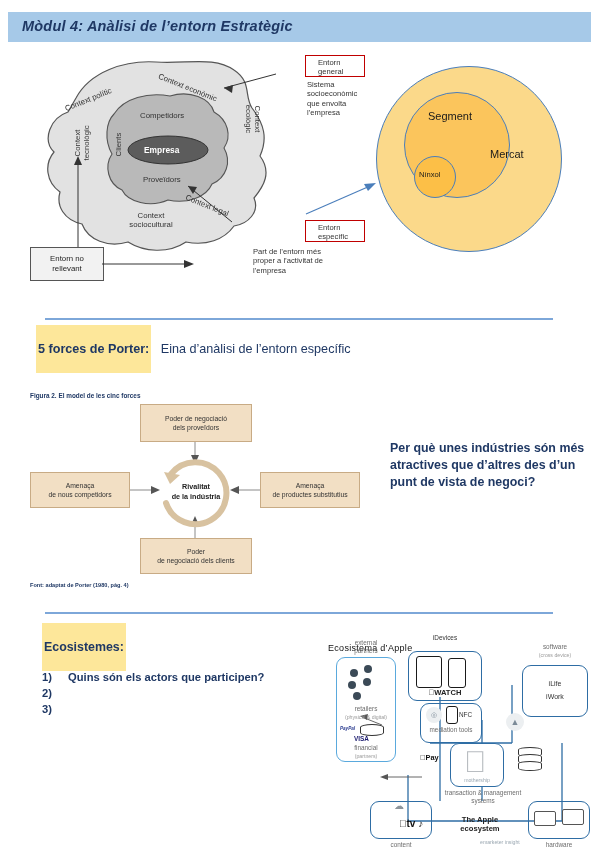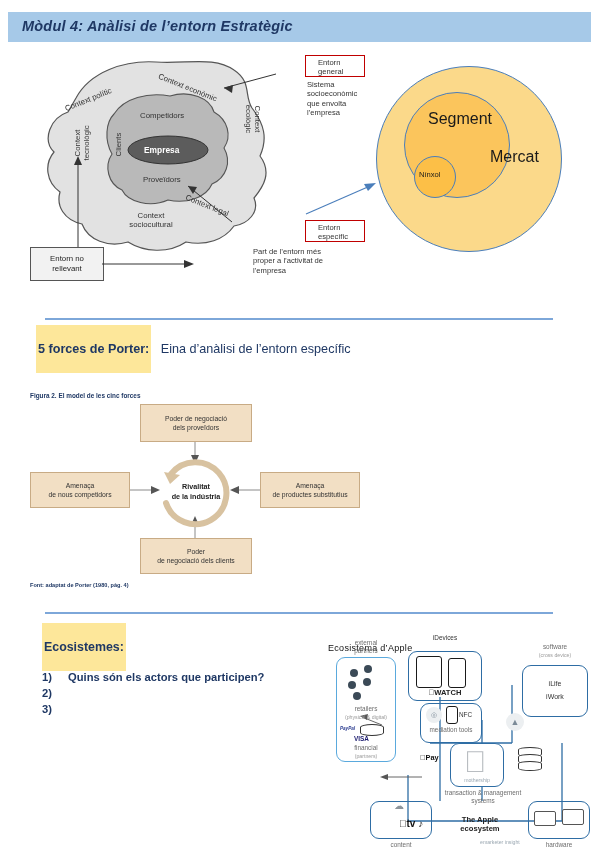--- a/index.html
+++ b/index.html
@@ -30,21 +30,21 @@
   .notebox{position:absolute;font-size:7.6px;color:#333;line-height:1.25;}
   .graybox{position:absolute;border:1px solid #555;background:#f2f2f2;font-size:7.8px;color:#222;
            line-height:1.25;display:flex;align-items:center;justify-content:center;text-align:center;}
 
   
   .circ-wrap{position:absolute;left:352px;top:8px;width:230px;height:195px;}
   .circ{position:absolute;border-radius:50%;border:1.1px solid #4a7ebb;}
   .c-mercat{left:24px;top:6px;width:184px;height:184px;background:#fbd98a;}
   .c-segment{left:52px;top:32px;width:104px;height:104px;background:#fbc55c;}
   .c-ninxol{left:62px;top:96px;width:40px;height:40px;background:#fcbf47;}
-  .c-txt{position:absolute;font-size:16px;color:#1a1a1a;white-space:nowrap;}
+  .c-txt{position:absolute;font-size:11px;color:#1a1a1a;white-space:nowrap;}
   .c-txt.small{font-size:7.6px;}
 
   
   .sec2{position:absolute;left:0;top:330px;width:599px;height:275px;}
   .hl{background:#fde79a;padding:17px 2px;}
   .h2row{position:absolute;left:36px;top:12px;font-size:12.6px;color:#1f3864;white-space:nowrap;}
   .h2row .b{font-weight:bold;}
   .figcap{position:absolute;left:30px;top:62px;font-size:6.4px;color:#1f3864;font-weight:bold;}
   .figsrc{position:absolute;left:30px;top:252px;font-size:5.6px;color:#1f3864;font-weight:bold;}
 
@@ -210,20 +210,21 @@
     <div class="pbox" style="left:110px;top:136px;width:112px;height:36px;flex-direction:column;">
       <div>Poder</div>
       <div>de negociació dels clients</div>
     </div>
     <div class="pcenter" style="left:126px;top:80px;width:80px;">
       <div>Rivalitat</div>
       <div>de la indústria</div>
     </div>
   </div>
 
+  <div class="qtext">Per què unes indústries són més atractives que d’altres des d’un punt de vista de negoci?</div>
 </div>
 
 <div class="divider d2"></div>
 
 <div class="sec3">
   <div class="h3">
     <span class="hl">Ecosistemes:</span>
   </div>
   <div class="olist">
     <div class="li">

